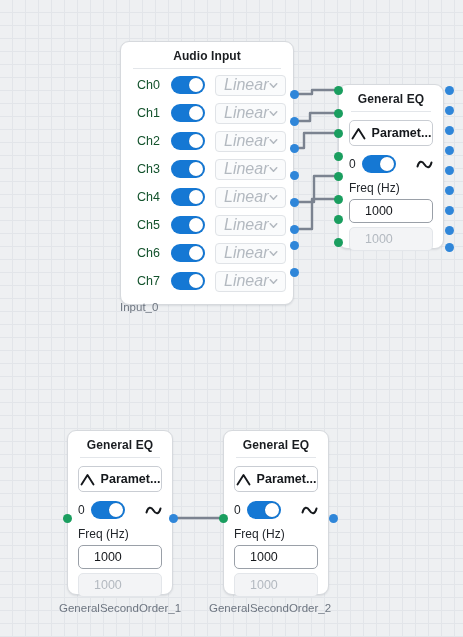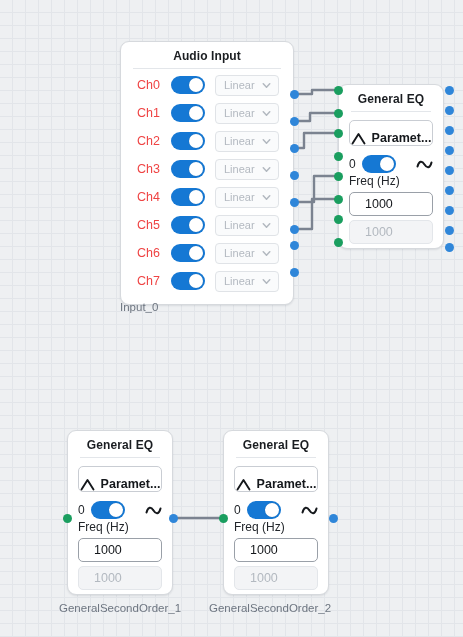--- a/index.html
+++ b/index.html
@@ -77,21 +77,21 @@
   
   .ch-row {
     display: flex;
     align-items: center;
     height: 28px;
     padding: 0 14px 0 16px;
     box-sizing: border-box;
   }
   .ch-name {
     font-size: 12.5px;
-    color: #ef4444;
+    color: #14532d;
     width: 34px;
     flex: none;
   }
   .toggle {
     position: relative;
     width: 34px;
     height: 18px;
     border-radius: 9px;
     background: #1578d4;
     flex: none;
@@ -113,33 +113,34 @@
     border: 1px solid #e0e3e7;
     border-radius: 4px;
     background: #fafbfc;
     display: flex;
     align-items: center;
     justify-content: space-between;
     padding: 0 6px 0 8px;
     box-sizing: border-box;
   }
   .select .sel-text {
-    font-size: 11px;
+    font-size: 16px;
     color: #b3b9c0;
+    font-style: italic;
   }
   .chev {
     width: 11px; height: 11px;
     flex: none;
   }
 
   
   .eq-body { padding: 1px 10px 9px 10px; }
   .param-btn {
     display: flex;
-    align-items: flex-end;
+    align-items: center;
     justify-content: center;
     gap: 6px;
     height: 24px;
     border: 1px solid #c9cdd3;
     border-radius: 5px;
     background: #ffffff;
     margin-top: 5px;
   }
   .param-btn .btn-text {
     font-size: 12.5px;
@@ -161,21 +162,21 @@
   }
   .wave-icon {
     width: 17px; height: 13px;
     margin-left: auto;
     flex: none;
   }
 
   .field-label {
     font-size: 12px;
     color: #22262b;
-    margin-top: 0;
+    margin-top: 7px;
   }
   .text-field {
     height: 24px;
     border: 1px solid #9aa0a8;
     border-radius: 5px;
     background: #ffffff;
     display: flex;
     align-items: center;
     padding: 0 15px;
     box-sizing: border-box;

